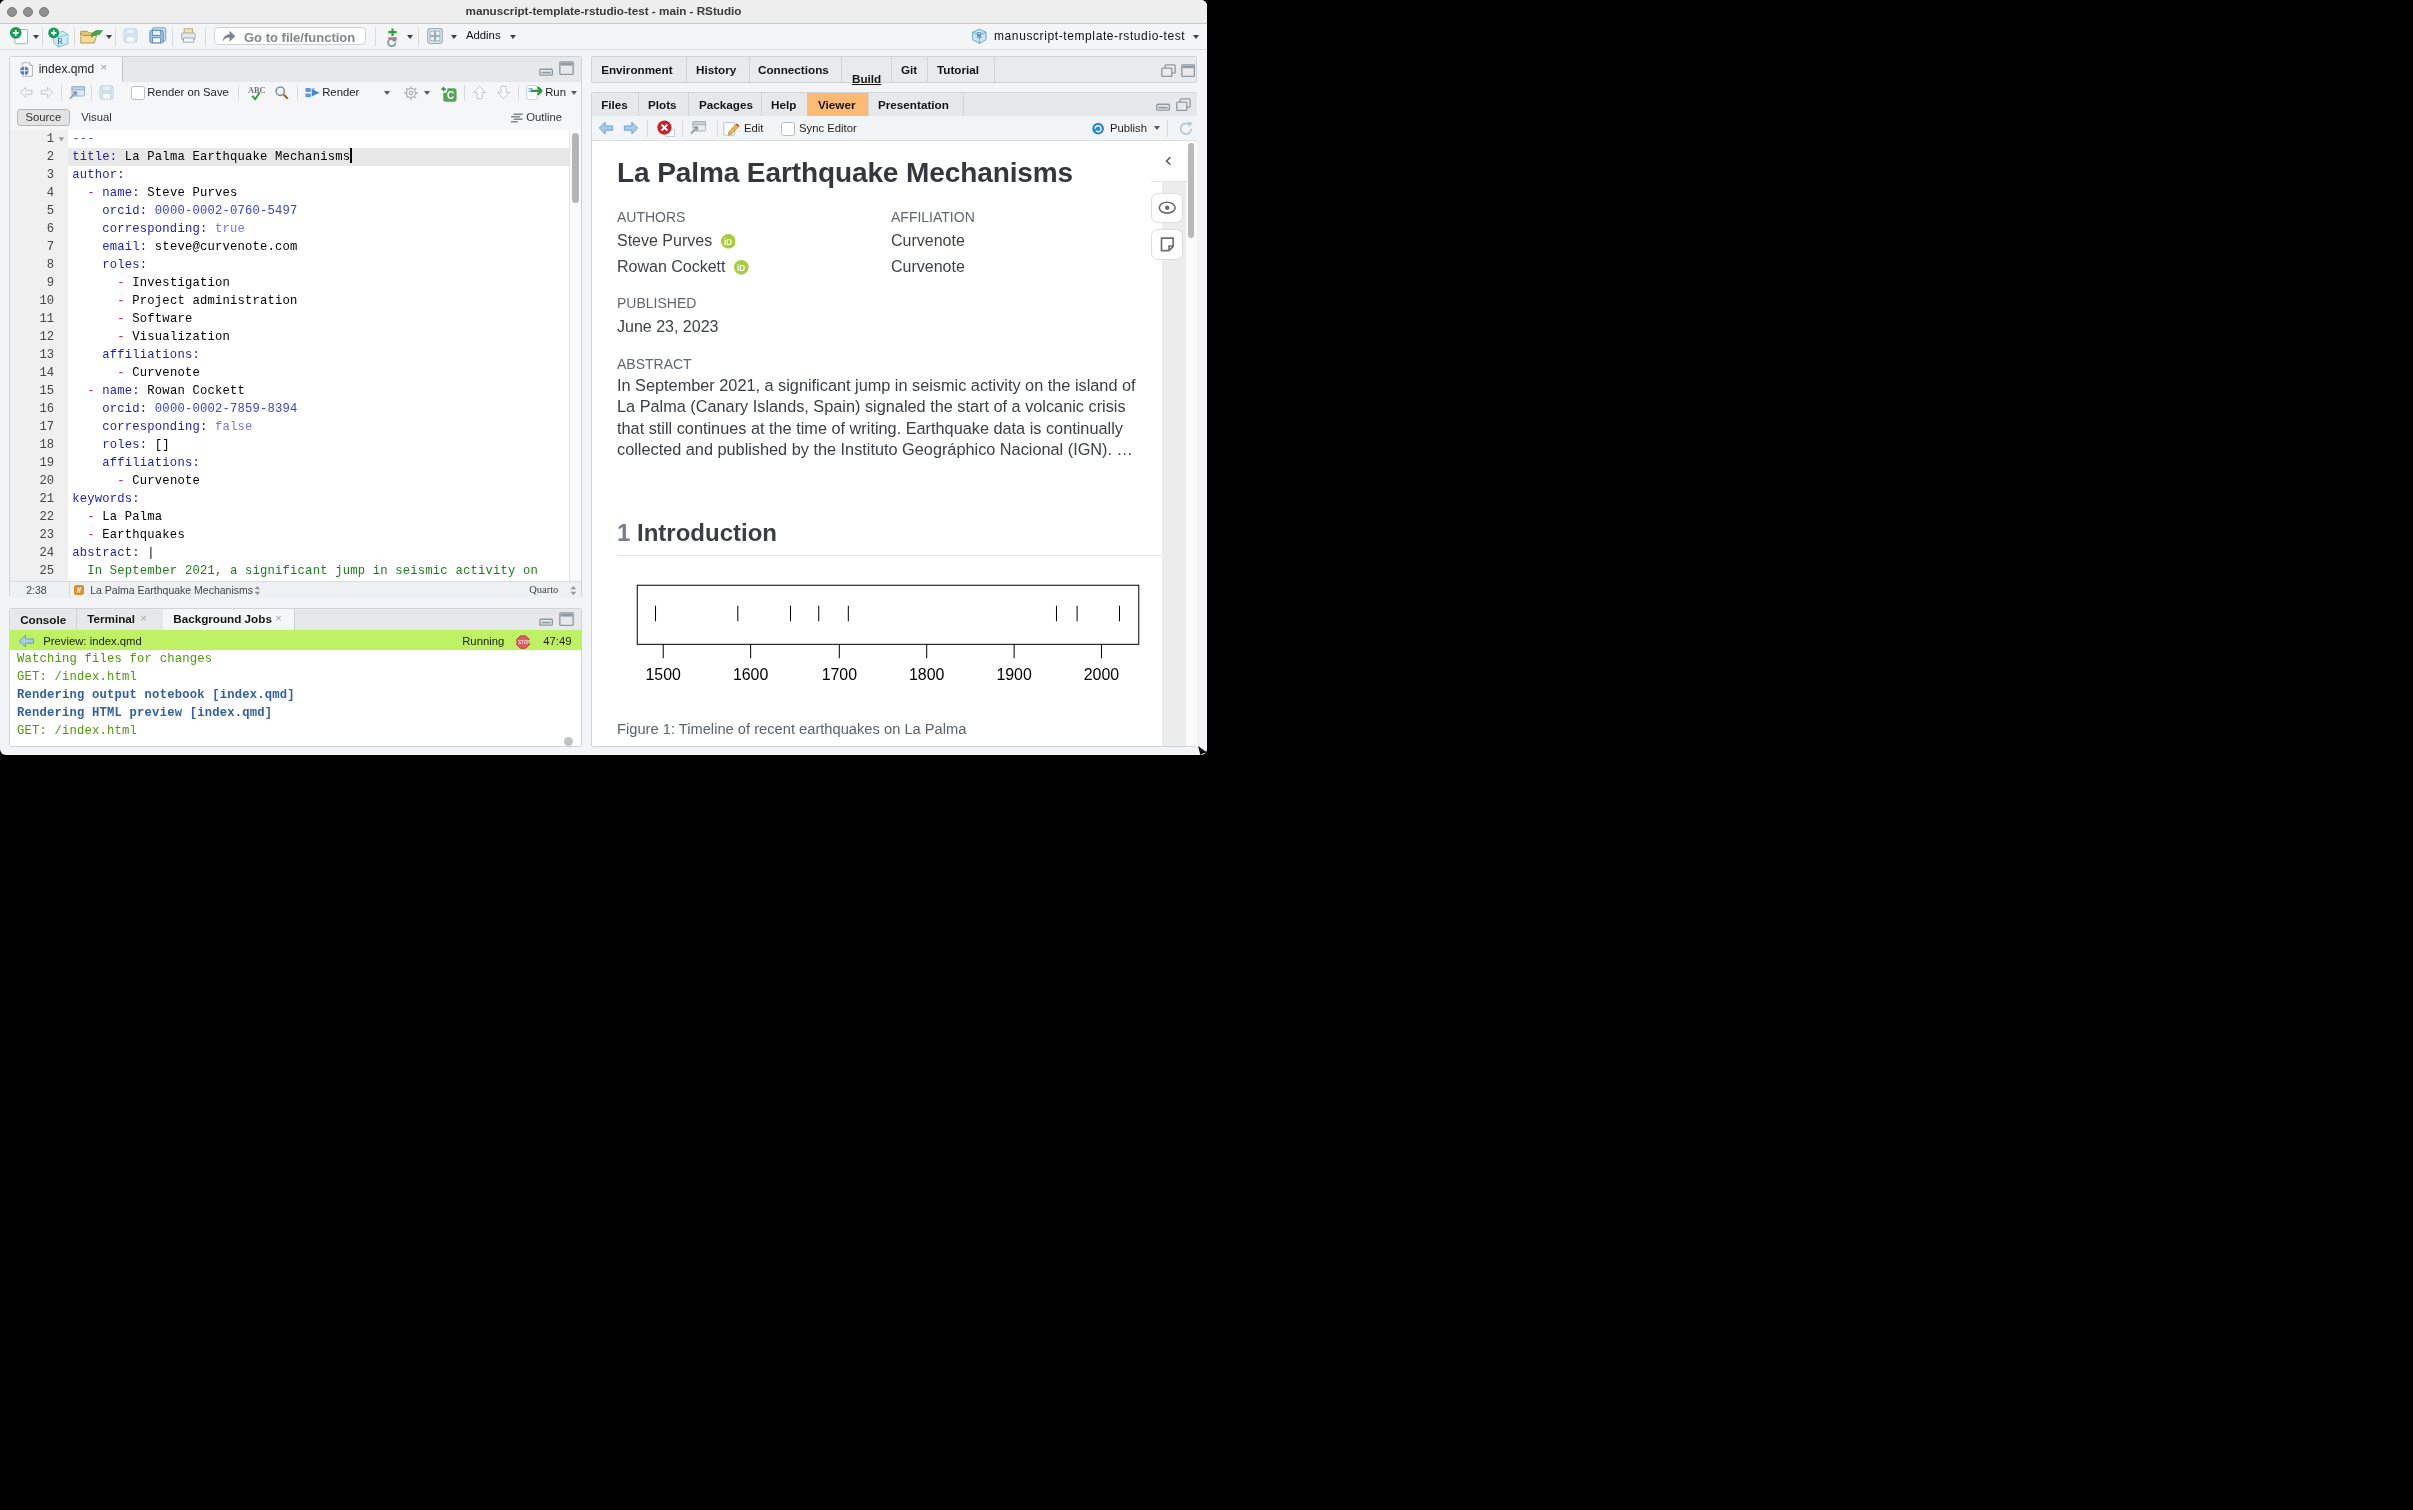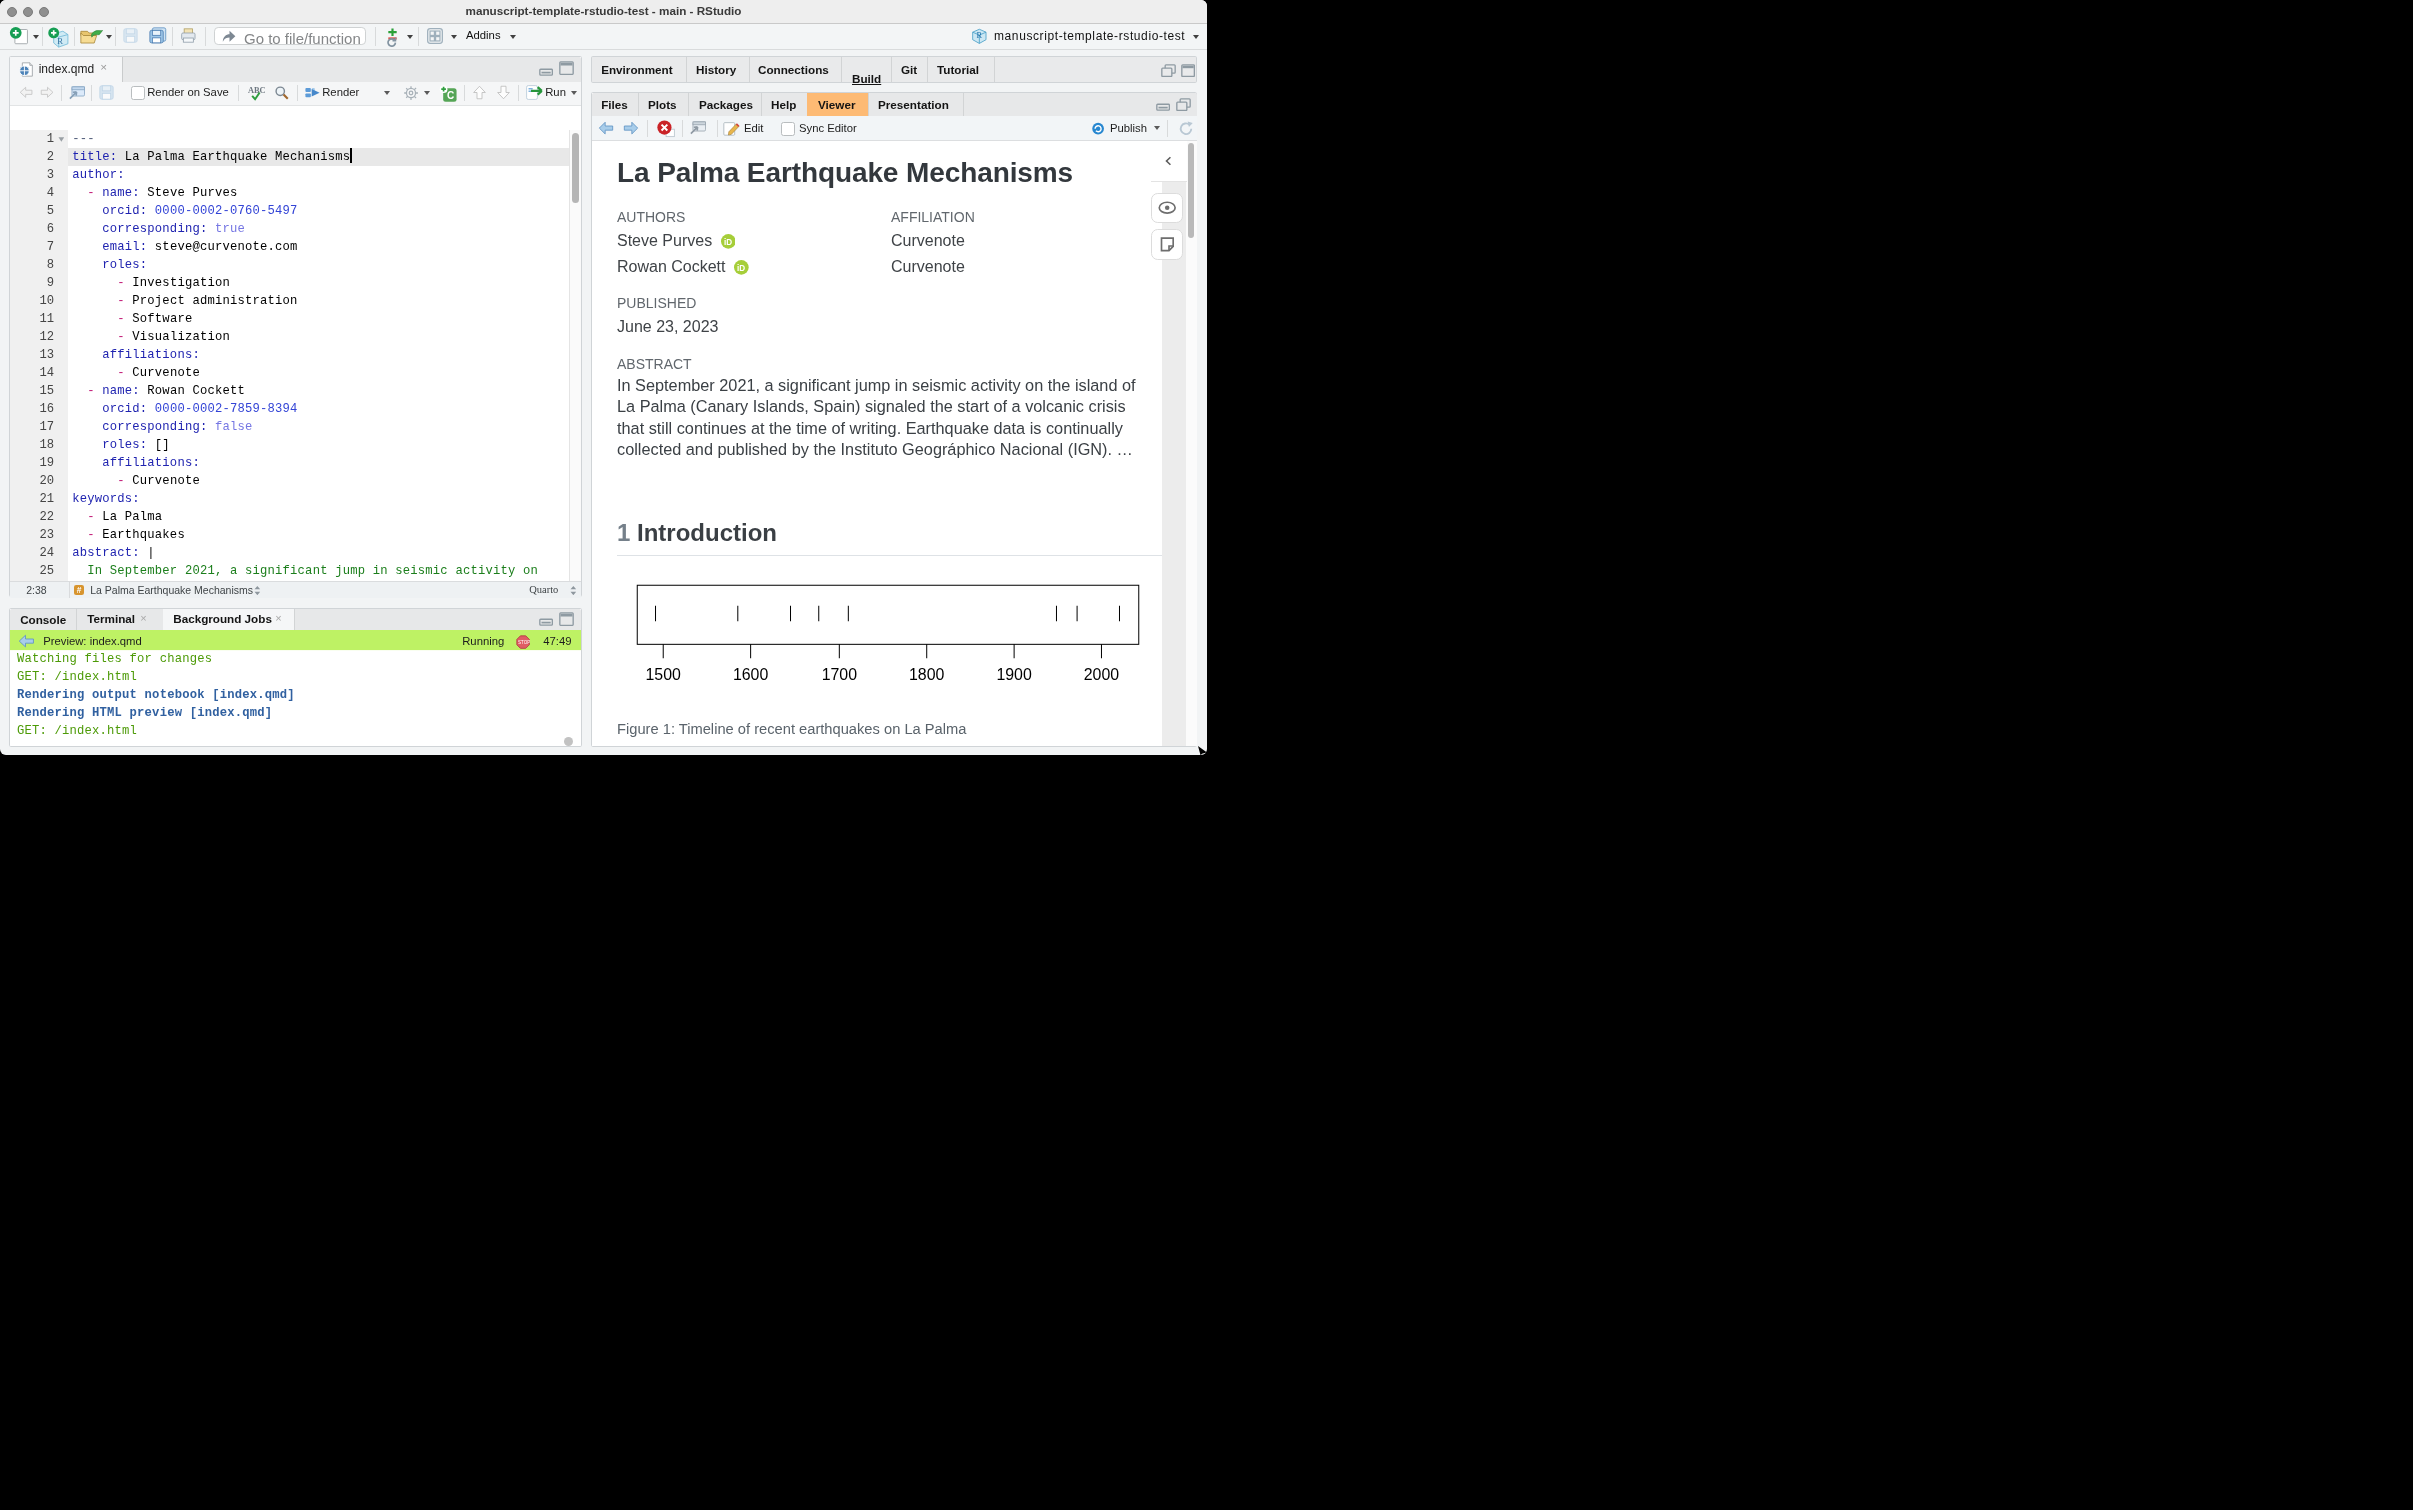--- a/index.html
+++ b/index.html
@@ -113,21 +113,21 @@
       <rect x="5" y="1" width="10" height="7" fill="#f3e3b6" stroke="#b3a269"></rect>
       <rect x="2" y="6" width="16" height="8" rx="1.5" fill="#e3e9ef" stroke="#93a0ac"></rect>
       <rect x="4" y="12" width="12" height="5" fill="#f5f8fa" stroke="#93a0ac"></rect>
     </svg>
     <div class="tsep" style="left:205px;"></div>
 
     <div class="abs" style="left:214px;top:2.9px;width:152px;height:18.4px;background:#fff;border:0.8px solid #cfd2d3;border-radius:4.2px;box-sizing:border-box;">
       <svg class="abs" style="left:6.7px;top:2.5px;" width="14.2" height="12.6" viewBox="0 0 17 15">
         <path d="M1 14 C1 8 5 5 9 5 L9 1 L16 7.5 L9 14 L9 9 C6 9 3 10 1 14 Z" fill="#7d8893"></path>
       </svg>
-      <span class="abs" style="left:29px;top:2.5px;font-size:15px;color:#848688;white-space:nowrap;">Go to file/function</span>
+      <span class="abs" style="left:29px;top:2.5px;font-size:13px;color:#848688;white-space:nowrap;font-weight:bold;">Go to file/function</span>
     </div>
     <div class="tsep" style="left:375px;"></div>
 
     <svg class="abs" style="left:387px;top:4.2px;" width="11" height="18.4" viewBox="0 0 13 22">
       <path d="M1.5 5 h10 M6.5 0.5 v9" stroke="#2aa138" stroke-width="2.6"></path>
       <path d="M1.5 12.5 h10" stroke="#e04b40" stroke-width="2.6"></path>
       <path d="M10 17.5 a4.4 4.4 0 1 1 -1.4 -3.4 M10 11.5 v3.5 h-3.5" fill="none" stroke="#8293a1" stroke-width="2"></path>
     </svg>
     <span class="caret abs" style="left:407px;top:11px;"></span>
     <div class="tsep" style="left:418px;"></div>
@@ -247,20 +247,28 @@
         </svg>
       <div class="tsep" style="left:508px;top:2.5px;height:16.7px;"></div>
 
       <svg class="abs" style="left:516px;top:3.3px;" width="16.7" height="15" viewBox="0 0 20 18">
         <rect x="0.7" y="0.7" width="13" height="16.6" rx="2" fill="#fff" stroke="#b8cad8"></rect>
         <path d="M3 4.5 h5 M3 7.5 h7" stroke="#7fb2e0" stroke-width="1.8"></path>
         <path d="M6 7 L19 7 M19 7 L14 2.5 M19 7 L14 11.5" stroke="#27963c" stroke-width="2.6" fill="none"></path>
       </svg>
       <span class="abs" style="left:535px;top:4.2px;font-size:11.3px;color:#1d1d1d;">Run</span>
       <span class="caret abs" style="left:561px;top:9.2px;border-top-color:#5a5a5a;"></span>
+    </div>
+    <div id="srcvis">
+      <div class="abs" style="left:6.7px;top:4.2px;width:53px;height:16.7px;background:#e3e3e3;border:0.8px solid #b5b5b5;border-radius:3.3px;box-sizing:border-box;text-align:center;line-height:15px;font-size:11.3px;color:#333;">Source</div>
+      <span class="abs" style="left:71px;top:5.9px;font-size:11.3px;color:#333;">Visual</span>
+      <svg class="abs" style="left:501px;top:7.5px;" width="11.7" height="10" viewBox="0 0 14 12">
+        <path d="M3 1.5 h11 M0 4.5 h11 M3 7.5 h11 M0 10.5 h8" stroke="#7d8893" stroke-width="1.6"></path>
+      </svg>
+      <span class="abs" style="left:516px;top:5.9px;font-size:11.3px;color:#333;">Outline</span>
     </div>
     <div id="edarea">
       <div id="hlline"></div>
       <div id="gutter"></div>
       <svg class="abs" style="left:48px;top:6.7px;" width="6.7" height="5" viewBox="0 0 9 7">
           <path d="M0.5 0.5 H8.5 L4.5 6.5 Z" fill="#9aa0a5"></path>
         </svg>
       <div id="gutnums">1<br>2<br>3<br>4<br>5<br>6<br>7<br>8<br>9<br>10<br>11<br>12<br>13<br>14<br>15<br>16<br>17<br>18<br>19<br>20<br>21<br>22<br>23<br>24<br>25<br>26</div>
       <div id="codetext"><span class="ym">---</span>
 <span class="yk">title:</span> La Palma Earthquake Mechanisms<span id="cursor"></span>

